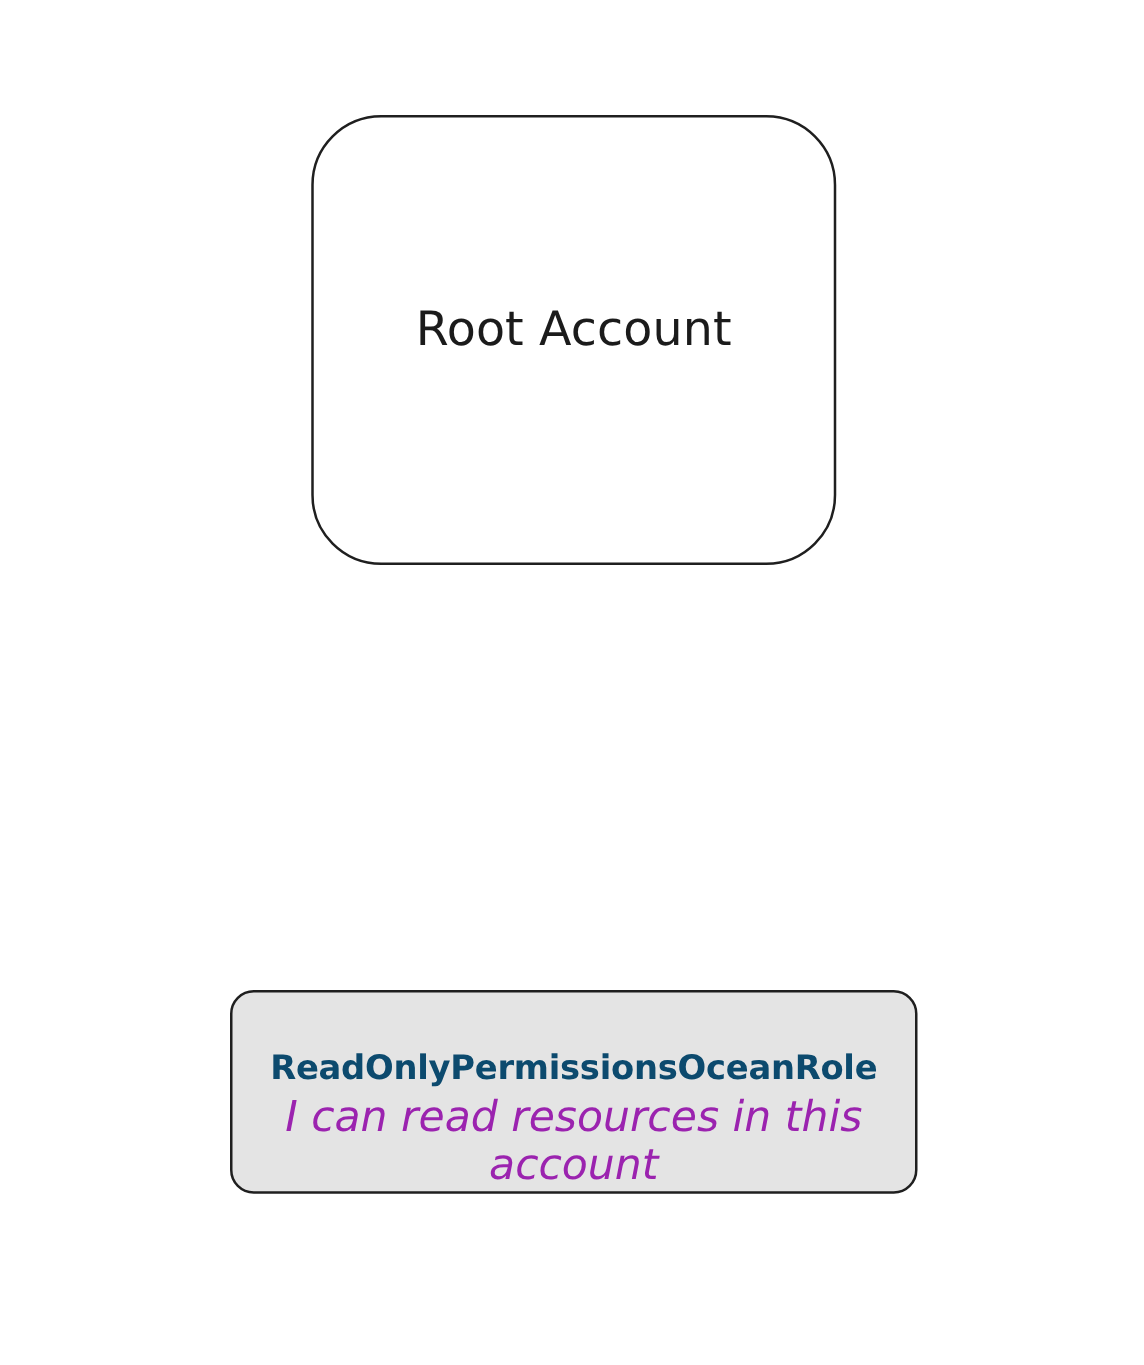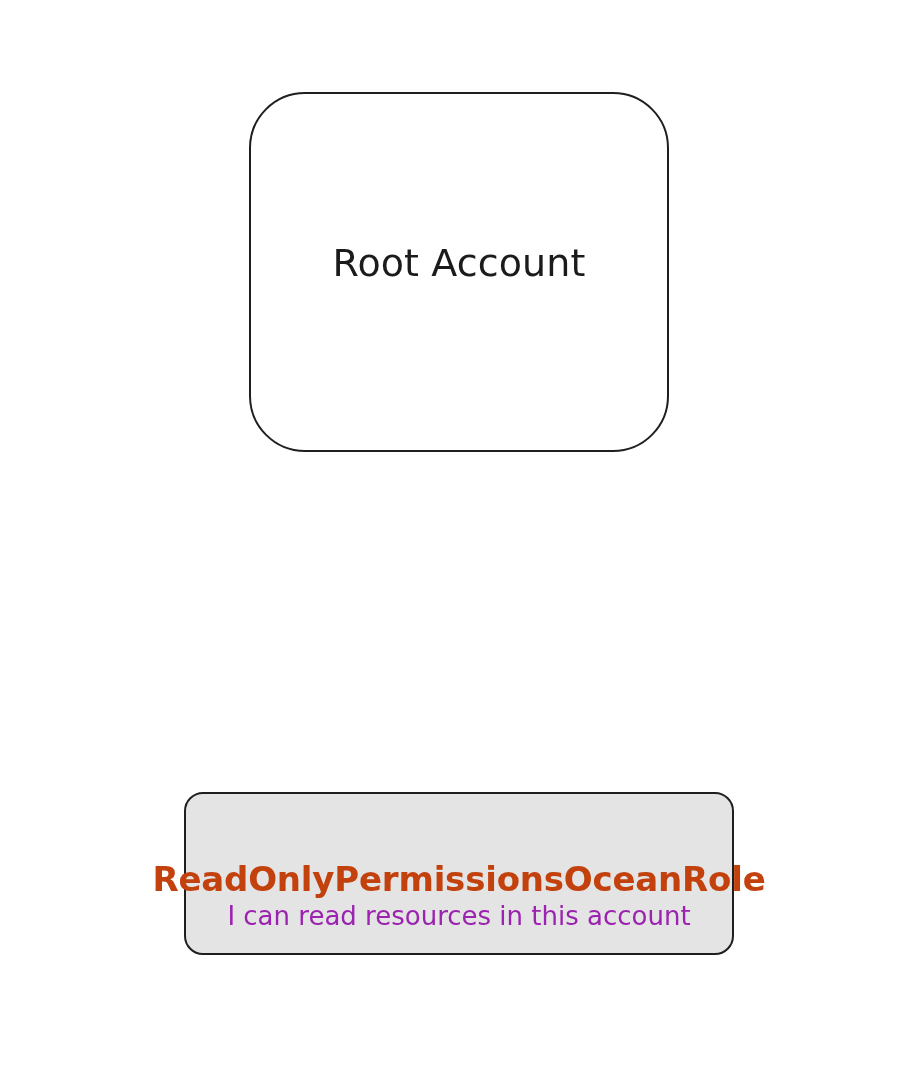--- a/index.html
+++ b/index.html
@@ -82,31 +82,32 @@
     border: 2px solid #1f1f1f;
     display: flex;
     flex-direction: column;
     align-items: center;
     justify-content: center;
     gap: 4px;
     z-index: 5;
   }
 
   #role-card-title {
-    font-size: 34px;
+    font-size: 27px;
     font-weight: 700;
-    color: #c2410c;
+    color: #0c4a6e;
     letter-spacing: -0.2px;
     line-height: 1.12;
     text-align: center;
     margin-top: 44px;
   }
 
   #role-card-subtitle {
-    font-size: 26px;
+    font-size: 34px;
+    font-style: italic;
     font-weight: 400;
     color: #9b23af;
     line-height: 1.12;
     text-align: center;
   }
 </style>
 </head>
 <body>
 
 <div id="diagram-canvas">

